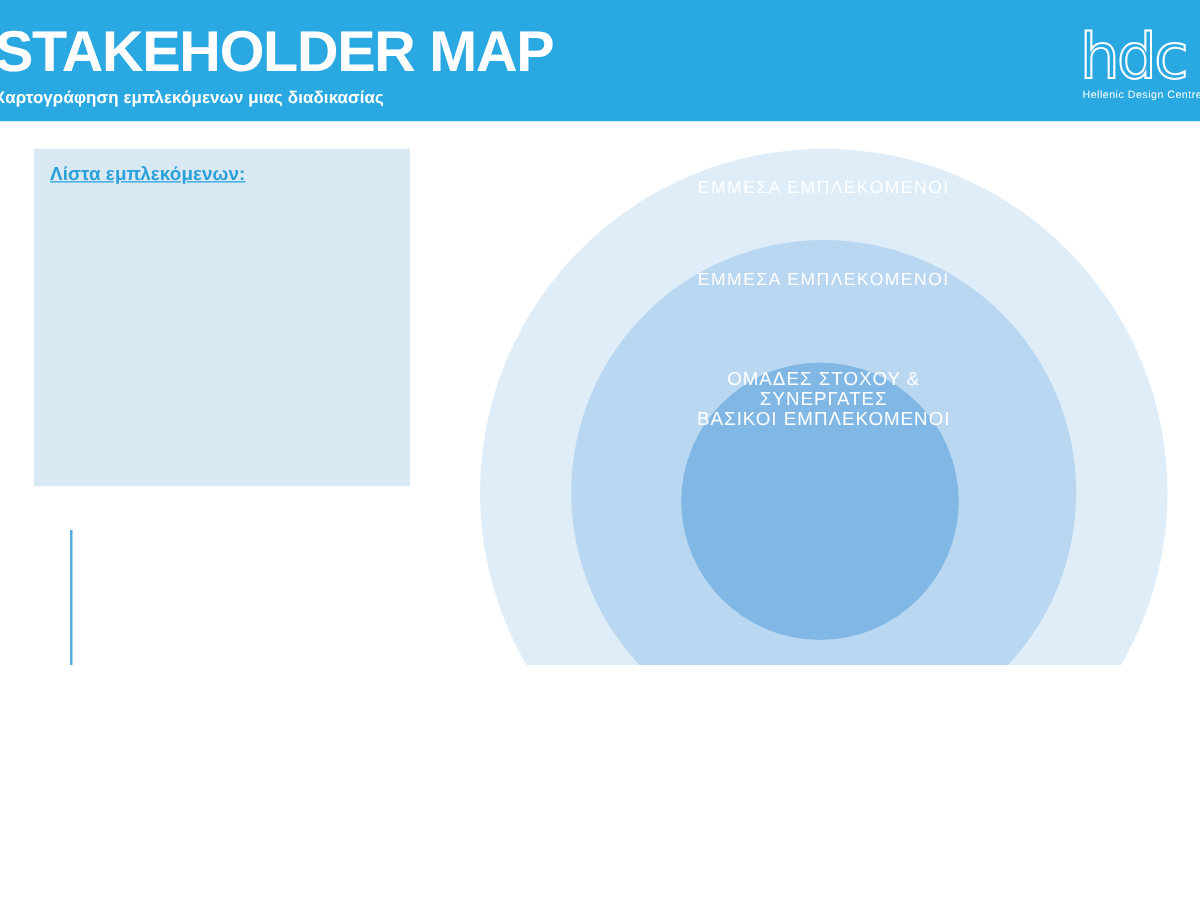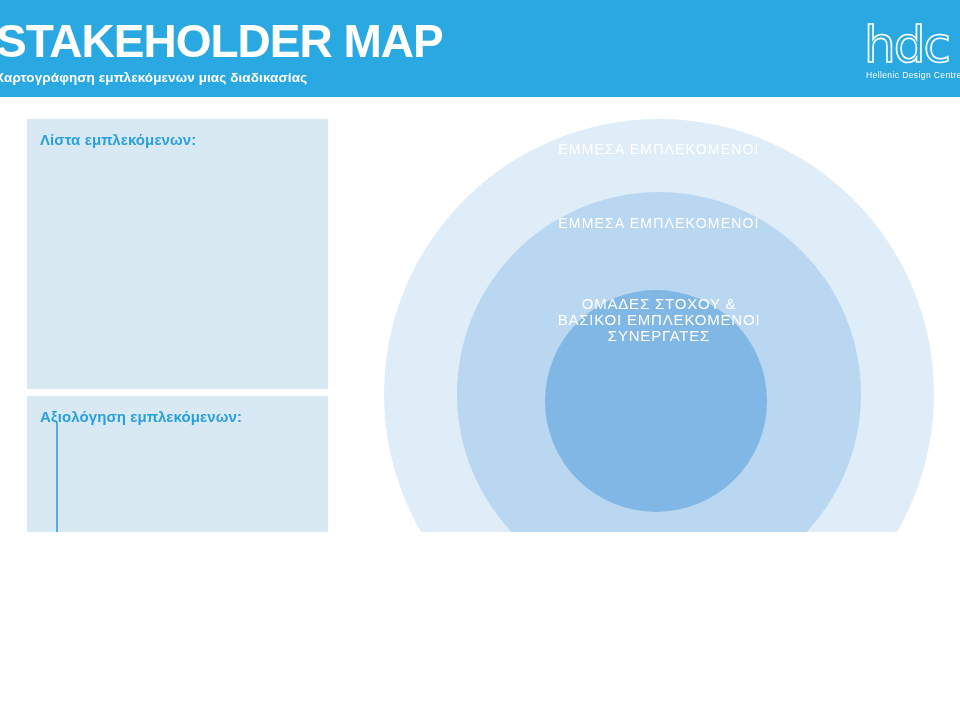--- a/index.html
+++ b/index.html
@@ -42,20 +42,21 @@
   .panel {
     position: absolute; left: 27px; width: 301px;
     background: #D9E9F4;
   }
   .panel-list { top: 119px; height: 270px; }
   .panel-eval { top: 396px; height: 265px; }
   .panel-heading {
     margin: 0; padding: 12px 0 0 13px;
     color: #2AA0DA; font-size: 15px; font-weight: bold;
     letter-spacing: 0.1px;
+    text-decoration: underline;
   }
   .axis-line { position: absolute; background: #55ADDD; }
   .axis-y { left: 56px; top: 424px; width: 2px; height: 228px; }
   .axis-x { left: 51px; top: 640px; width: 254px; height: 2px; }
   .axis-zero {
     position: absolute; left: 39px; top: 640px;
     color: #2AA0DA; font-size: 13px; font-weight: bold;
   }
 
   
@@ -89,36 +90,33 @@
     <svg class="logo-svg" width="140" height="80" viewBox="0 0 140 80">
       <text x="28" y="48" class="logo-text">hdc</text>
       <text x="30" y="64" class="logo-tagline">Hellenic Design Centre</text>
     </svg>
   </div>
 
   <div class="panel panel-list">
     <h2 class="panel-heading">Λίστα εμπλεκόμενων:</h2>
   </div>
 
-  <div class="panel panel-eval">
-    <h2 class="panel-heading">Αξιολόγηση εμπλεκόμενων:</h2>
-  </div>
   <div class="axis-line axis-y"></div>
   <div class="axis-line axis-x"></div>
   <span class="axis-zero">0</span>
 
   <div>
     <div class="ring ring-outer"></div>
     <div class="ring ring-middle"></div>
     <div class="ring ring-inner"></div>
 
     <div class="ring-label ring-label-outer">ΕΜΜΕΣΑ ΕΜΠΛΕΚΟΜΕΝΟΙ</div>
     <div class="ring-label ring-label-middle">ΕΜΜΕΣΑ ΕΜΠΛΕΚΟΜΕΝΟΙ</div>
     <div class="ring-label ring-label-inner">
       <div>ΟΜΑΔΕΣ ΣΤΟΧΟΥ &amp;</div>
+      <div>ΣΥΝΕΡΓΑΤΕΣ</div>
       <div>ΒΑΣΙΚΟΙ ΕΜΠΛΕΚΟΜΕΝΟΙ</div>
-      <div>ΣΥΝΕΡΓΑΤΕΣ</div>
     </div>
   </div>
 
   <div class="footer"></div>
 
 </div>
 
 </body></html>

